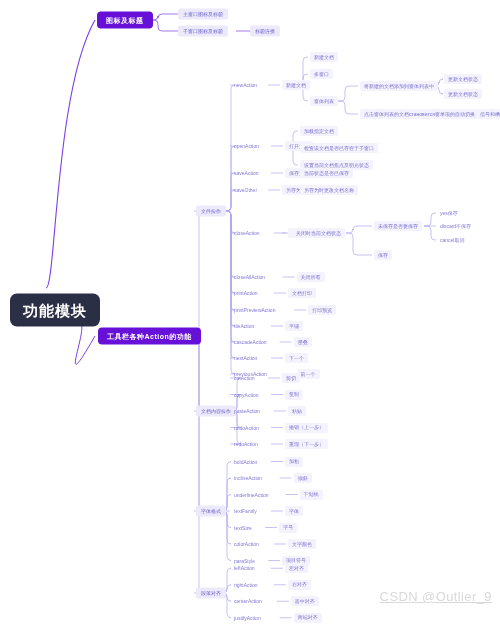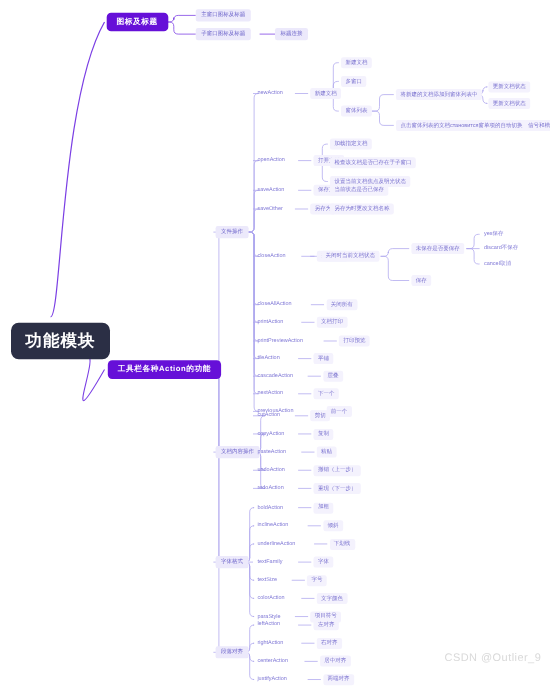--- a/index.html
+++ b/index.html
@@ -60,22 +60,23 @@
     color:#8079d6;
     font-size:5px;
     background:transparent;
     padding:2px 2px;
   }
 
   .watermark{
     position:absolute;
     right:8px;bottom:8px;
     color:#d9d9d9;
-    font-size:10px;
+    font-size:13px;
     letter-spacing:.4px;
+    text-decoration:underline;
   }
 </style>
 </head>
 <body>
 
 <div id="canvas">
   <svg class="links" id="links">
       <path d="M46,288 C56,288 55,90 95,20" fill="none" stroke="#7b3fe4" stroke-width="1.1"></path>
       <path d="M151,20 L154,20 Q158,20 158,16 L158,18 Q158,14 162,14 L178,14" fill="none" stroke="#7b3fe4" stroke-width="0.7"></path>
       <path d="M151,20 L154,20 Q158,20 158,24 L158,27 Q158,31 162,31 L178,31" fill="none" stroke="#7b3fe4" stroke-width="0.7"></path>

